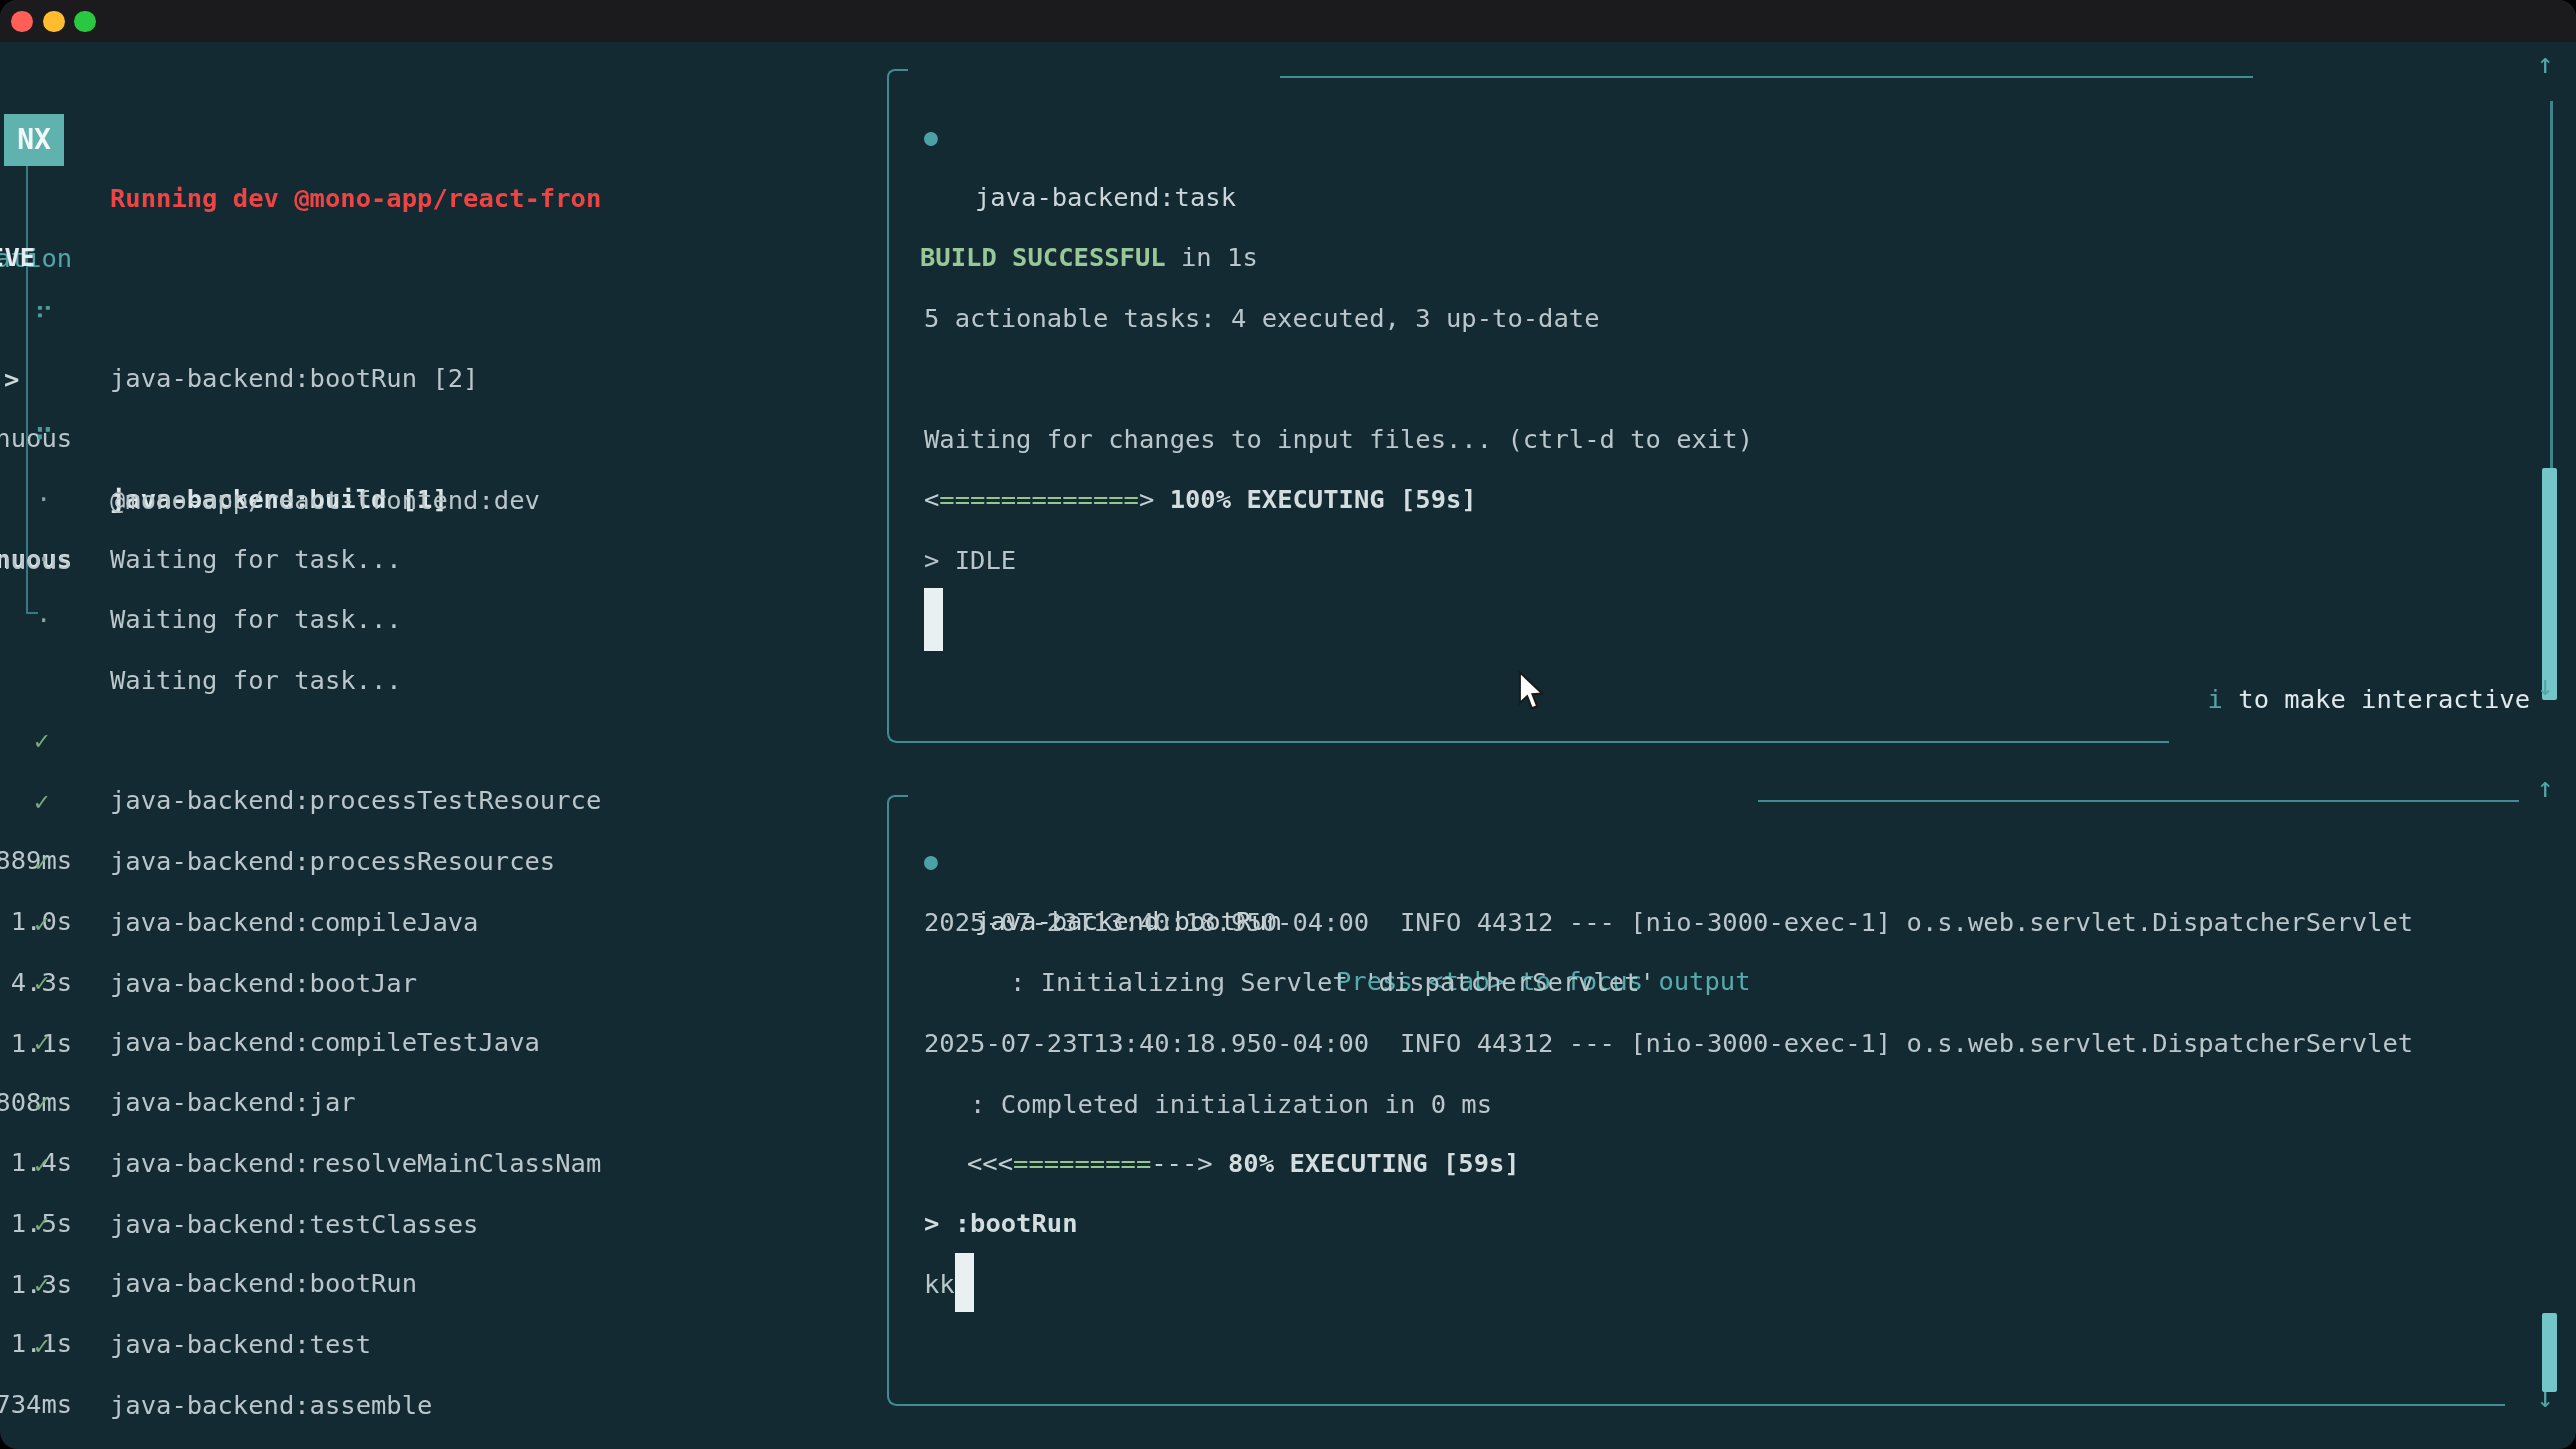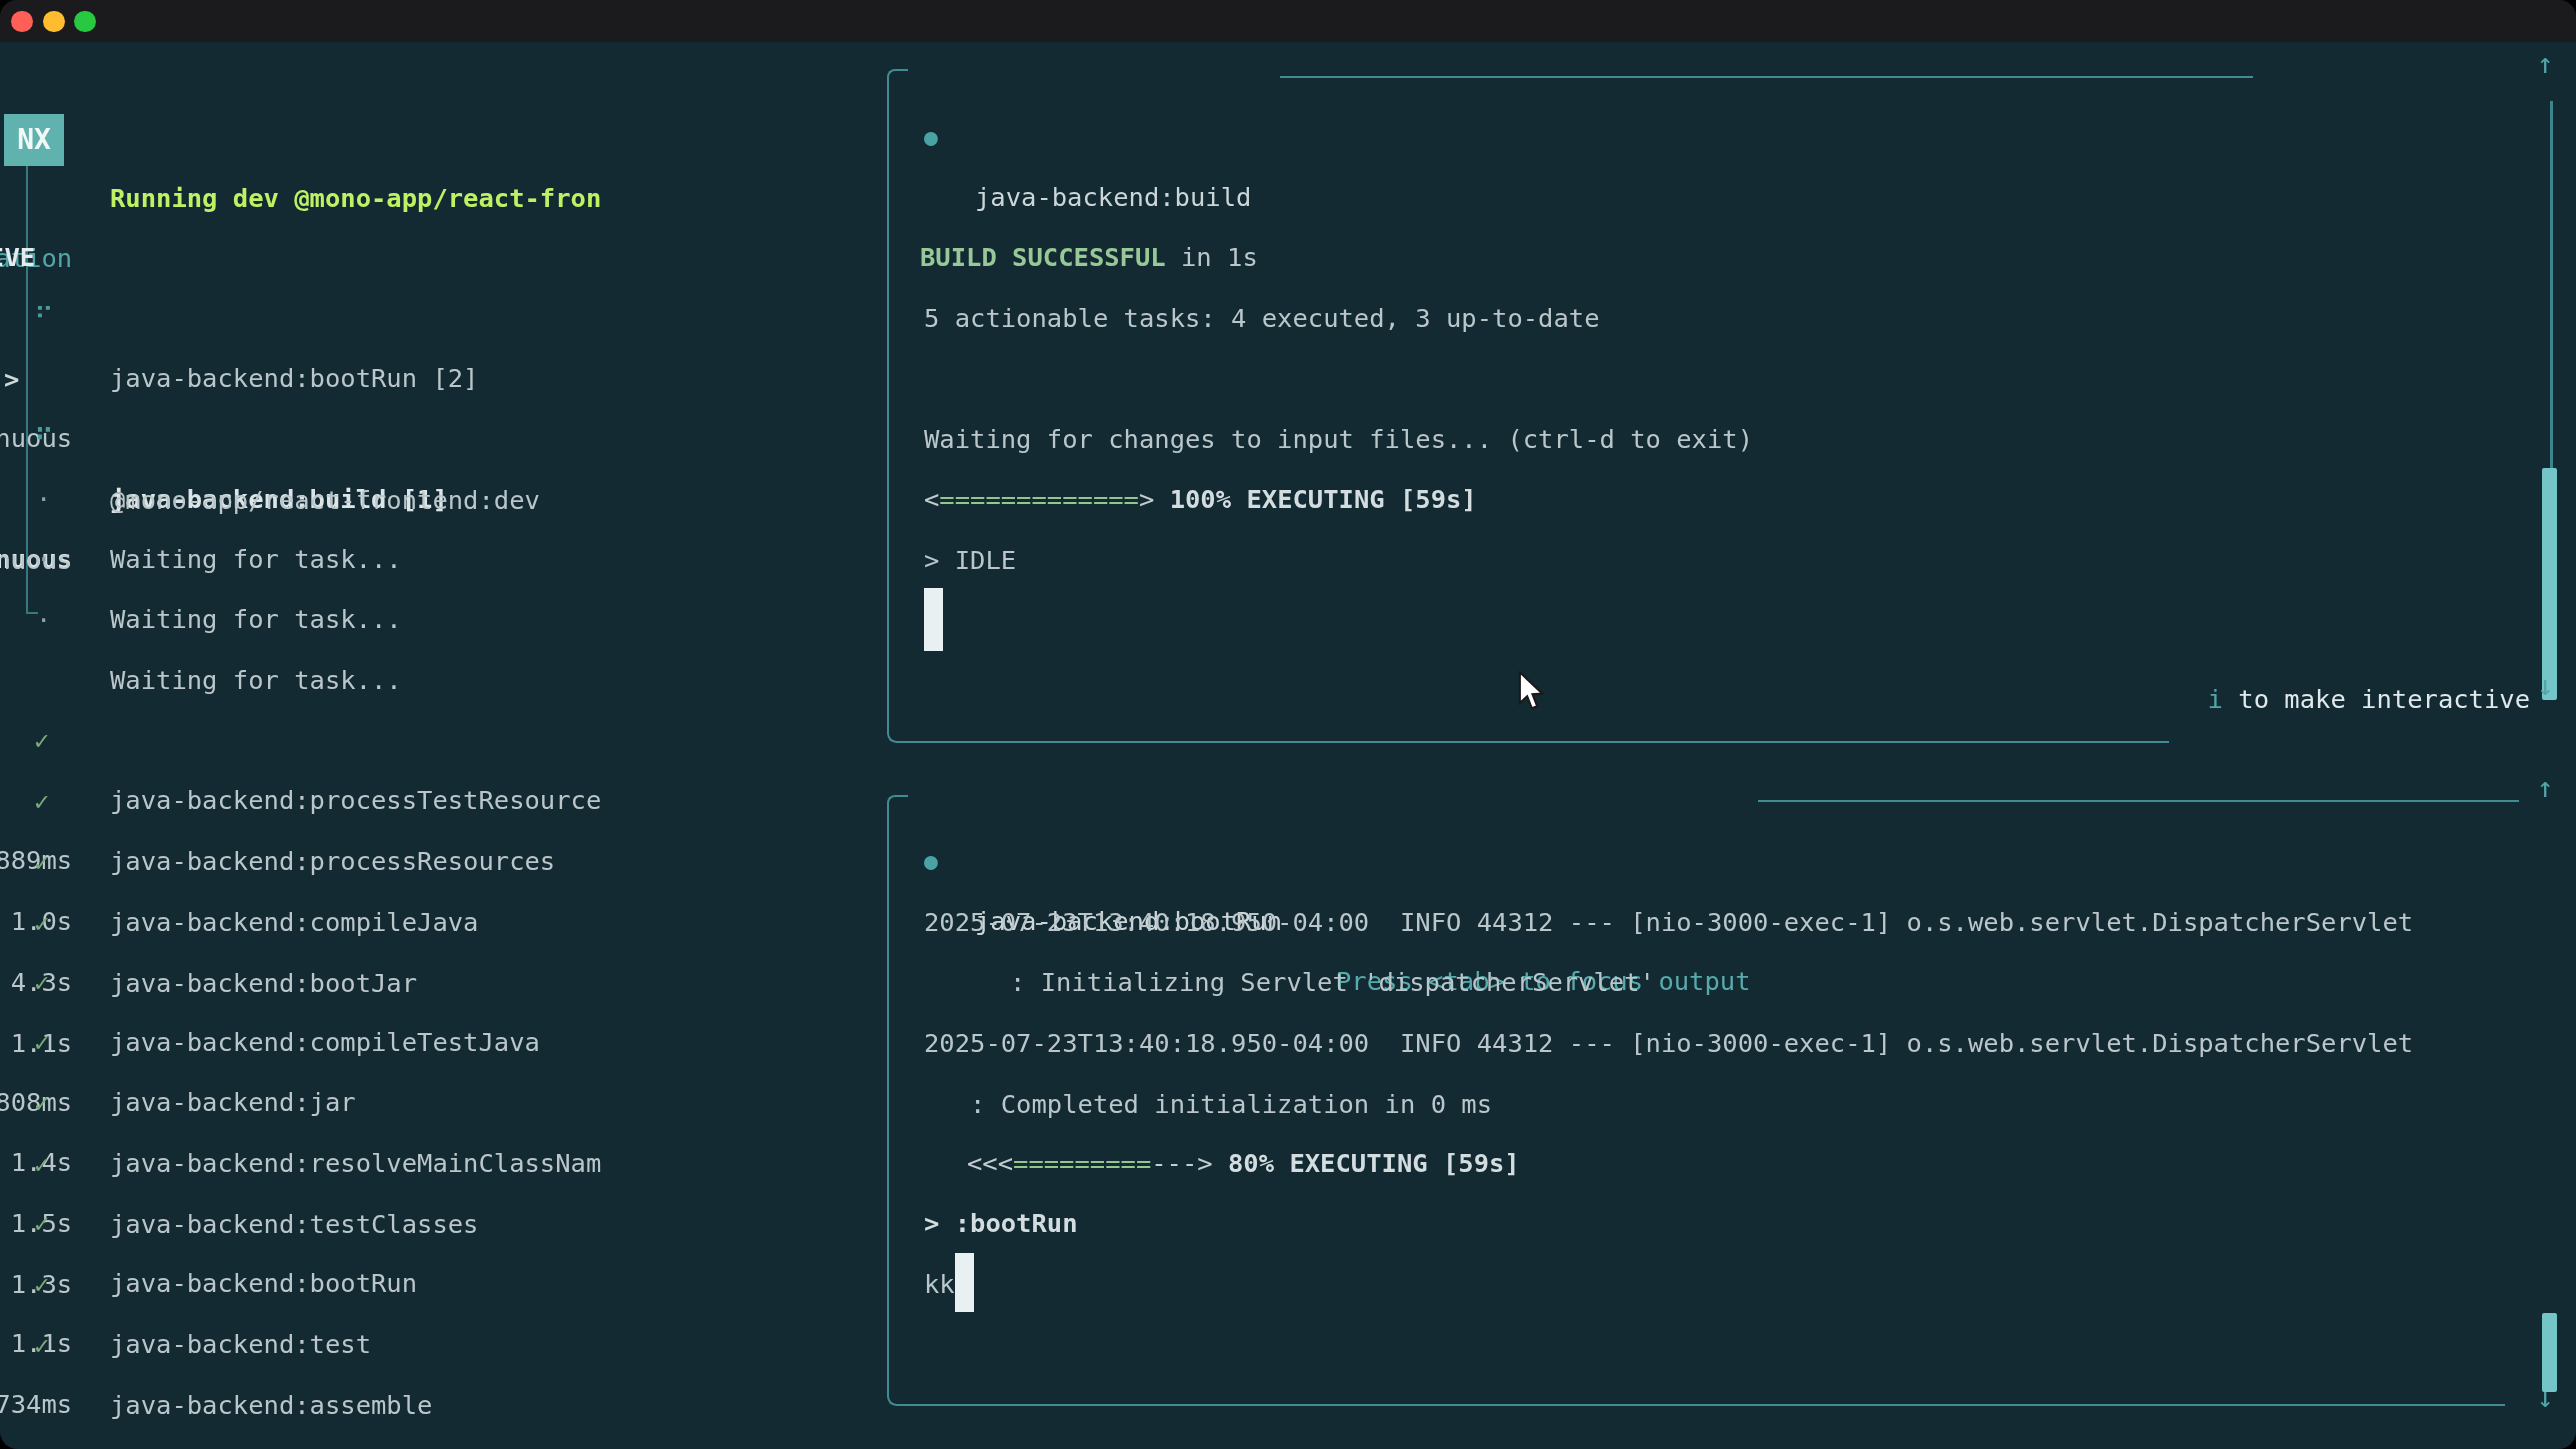--- a/index.html
+++ b/index.html
@@ -18,21 +18,21 @@
   .icon-spin{position:absolute;left:34px;color:#4a9a9a;font-size:27px;}
   .icon-dot{position:absolute;left:36px;color:#8fa1a5;}
   .icon-check{position:absolute;left:34px;color:#7cab7a;}
   .marker{position:absolute;left:4px;color:#cdd8da;font-weight:bold;}
   .sel .name,.sel .right{font-weight:bold;color:#dbe4e6;}
 
   .left-panel{position:absolute;left:0;top:42px;width:872px;height:1407px;}
   .nx-logo{position:absolute;left:4px;top:72px;width:60px;height:52px;background:#5fb2ad;
            color:#f2f7f7;font-weight:bold;font-size:28px;text-align:center;line-height:52px;}
   .lp-header{top:66px;}
-  .lp-header .name{font-weight:bold;color:#bef264;}
+  .lp-header .name{font-weight:bold;color:#ef4444;}
   .lp-header .right{color:#53a6a8;}
   .tree-line{position:absolute;left:25.5px;top:124px;width:2px;height:448px;background:#38787f;}
   .tree-foot{position:absolute;left:25.5px;top:570px;width:12px;height:2px;background:#38787f;}
   .lp-footer{top:1334px;width:872px;}
   .teal{color:#53a6a8;}
 
   .pane-tick{position:absolute;width:19px;height:19px;border-top:2px solid #3f8d92;
              border-left:2px solid #3f8d92;border-top-left-radius:8px;}
   .pane-frame{position:absolute;border-left:2px solid #3f8d92;border-bottom:2px solid #3f8d92;
               border-bottom-left-radius:9.4px;}
@@ -164,21 +164,21 @@
       </span>
       
     </div>
   </div>
 
   <div>
     <div class="pane-tick" style="left:887px;top:69px"></div>
     <div class="pane-frame" style="left:887px;top:86px;width:1280px;height:655px"></div>
     <div class="line" style="top:47px">
       <span class="pane-dot">●</span>
-      <span class="pane-title">java-backend:build</span>
+      <span class="pane-title">java-backend:task</span>
       <span class="mode">NON-INTERACTIVE</span>
     </div>
     <div class="rule" style="left:1280px;top:76px;width:973px"></div>
     <div class="arrow" style="top:47px">↑</div>
 
     <div class="line" style="left:920px;top:227px"><span class="green-b">BUILD SUCCESSFUL</span><span> in 1s</span></div>
     <div class="line" style="left:924px;top:288px">5 actionable tasks: 4 executed, 3 up-to-date</div>
     <div class="line" style="left:924px;top:409px">Waiting for changes to input files... (ctrl-d to exit)</div>
     <div class="line" style="left:924px;top:469px"><span class="bar-gr">&lt;</span><span class="bar-g">=============</span><span class="bar-gr">&gt;</span><span class="bold-w"> 100% EXECUTING [59s]</span></div>
     <div class="line" style="left:924px;top:530px">&gt; IDLE</div>

